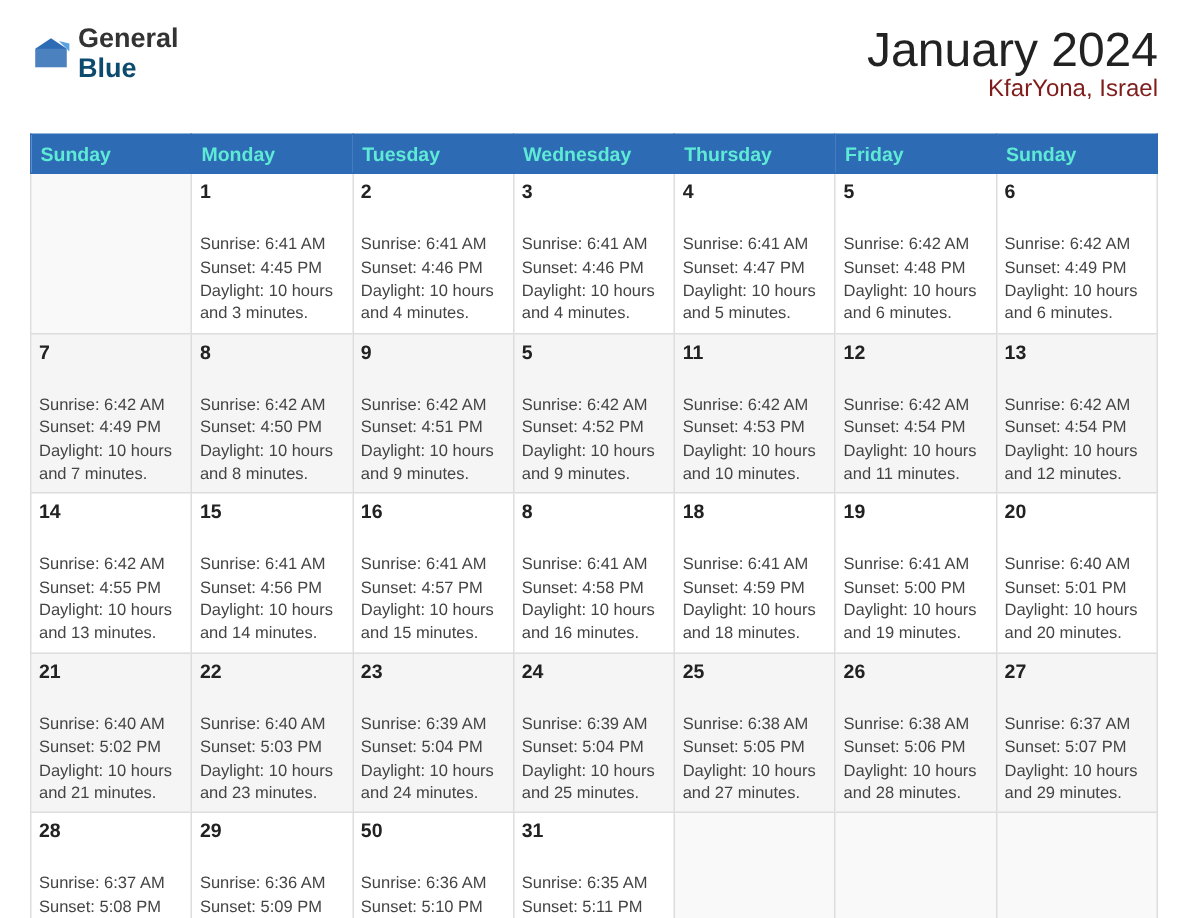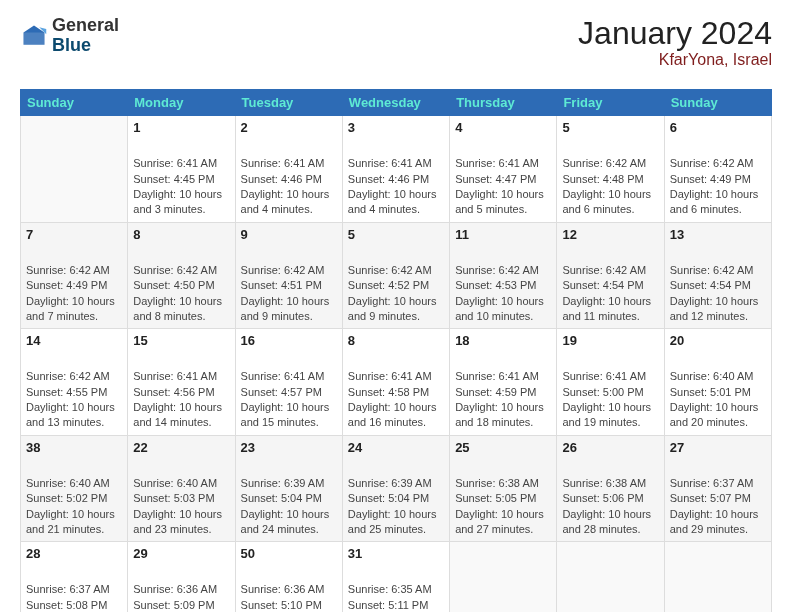--- a/index.html
+++ b/index.html
@@ -274,21 +274,21 @@
           <td>
             <span class="day-number">20</span>
             <div class="day-info" style="white-space: pre-line;">Sunrise: 6:40 AM
 Sunset: 5:01 PM
 Daylight: 10 hours
 and 20 minutes.</div>
           </td>
         </tr>
         <tr class="row-shaded">
           <td>
-            <span class="day-number">38</span>
+            <span class="day-number">21</span>
             <div class="day-info" style="white-space: pre-line;">Sunrise: 6:40 AM
 Sunset: 5:02 PM
 Daylight: 10 hours
 and 21 minutes.</div>
           </td>
           <td>
             <span class="day-number">22</span>
             <div class="day-info" style="white-space: pre-line;">Sunrise: 6:40 AM
 Sunset: 5:03 PM
 Daylight: 10 hours

